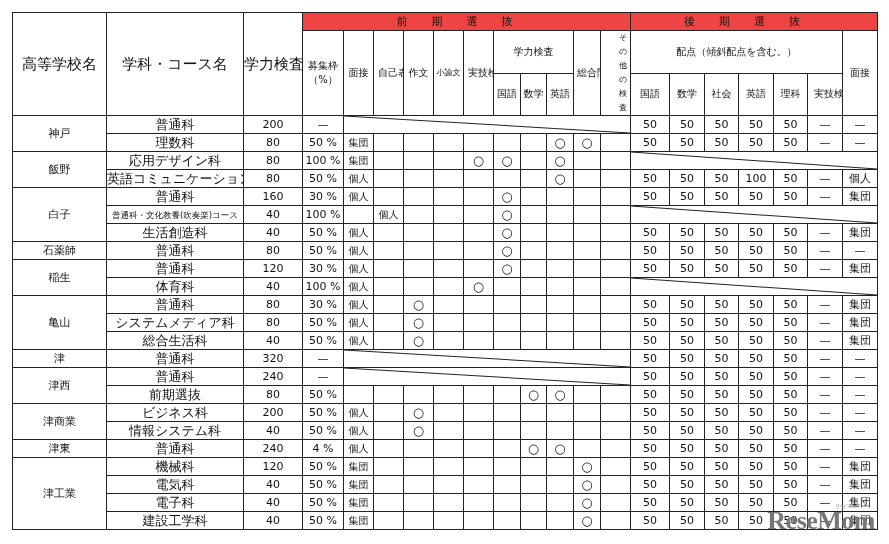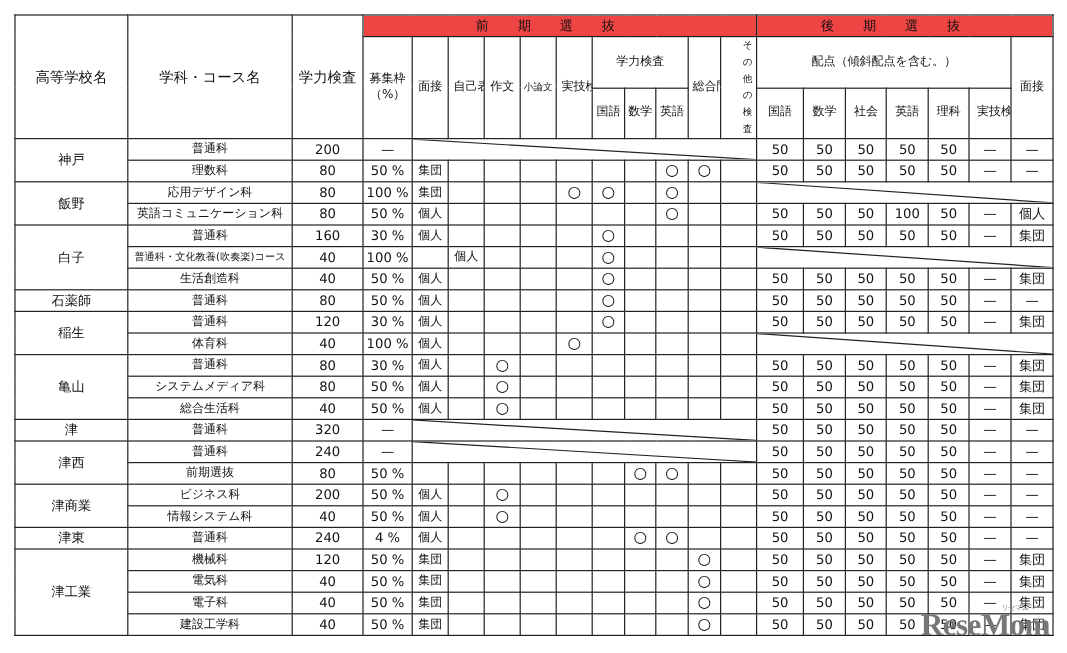--- a/index.html
+++ b/index.html
@@ -3,26 +3,26 @@
 <meta charset="utf-8">
 <style>
   html, body { margin:0; padding:0; background:#fff; }
   body { width:889px; height:544px; position:relative; overflow:hidden;
          font-family:"DejaVu Sans", sans-serif; color:#111; }
   table.main { position:absolute; left:12px; top:12px; border-collapse:collapse;
                table-layout:fixed; width:865px; font-size:10px; }
   table.main td, table.main th { border:1px solid #222; padding:0; height:17px;
                line-height:14px; text-align:center; vertical-align:middle;
                overflow:hidden; white-space:nowrap; font-weight:normal; }
-  th.hdr { font-size:12px; }
+  th.hdr { font-size:15px; }
   th.band { background:#ef4444; font-weight:bold; font-size:11px; letter-spacing:24px; height:14px; }
   th.sub { font-size:10px; line-height:12px; white-space:normal; }
   th.small { font-size:8px; line-height:10px; }
   td.school { text-align:left; padding-left:3px; font-size:11px; }
-  td.course { text-align:left; padding-left:3px; font-size:10px; }
+  td.course { text-align:left; padding-left:3px; font-size:13px; }
   td.course.tiny { font-size:8.5px; }
   td.num { font-size:11px; }
   td.pct { font-size:11px; text-align:right; padding-right:6px; }
   td.dbl-l { border-left:4px double #222; }
   th.dbl-l { border-left:4px double #222; }
   td.circle { font-size:13px; }
   td.dash { font-size:11px; }
   td.slash { position:relative; }
   td.slash svg { position:absolute; left:0; top:0; width:100%; height:100%; }
   .logo { position:absolute; right:14px; bottom:8px; font-family:Liberation Serif, serif;

